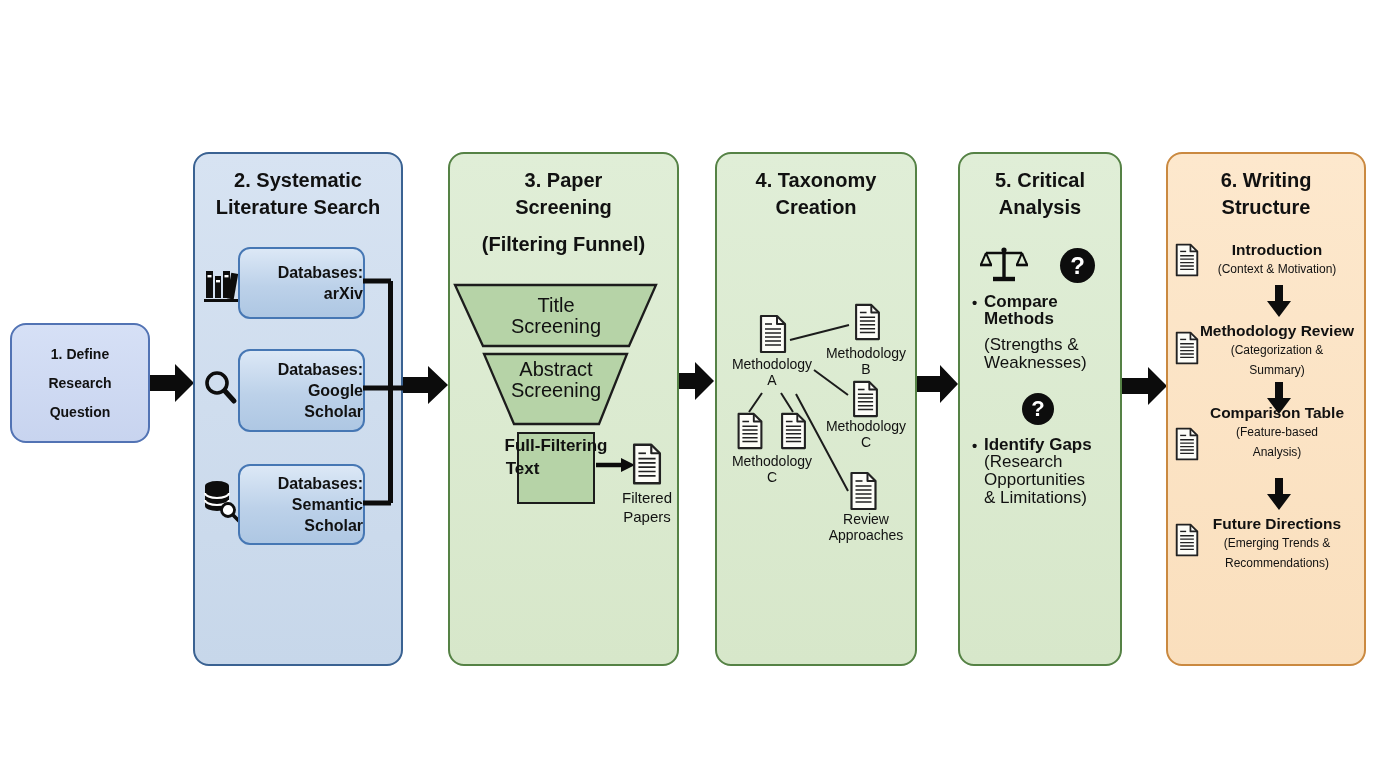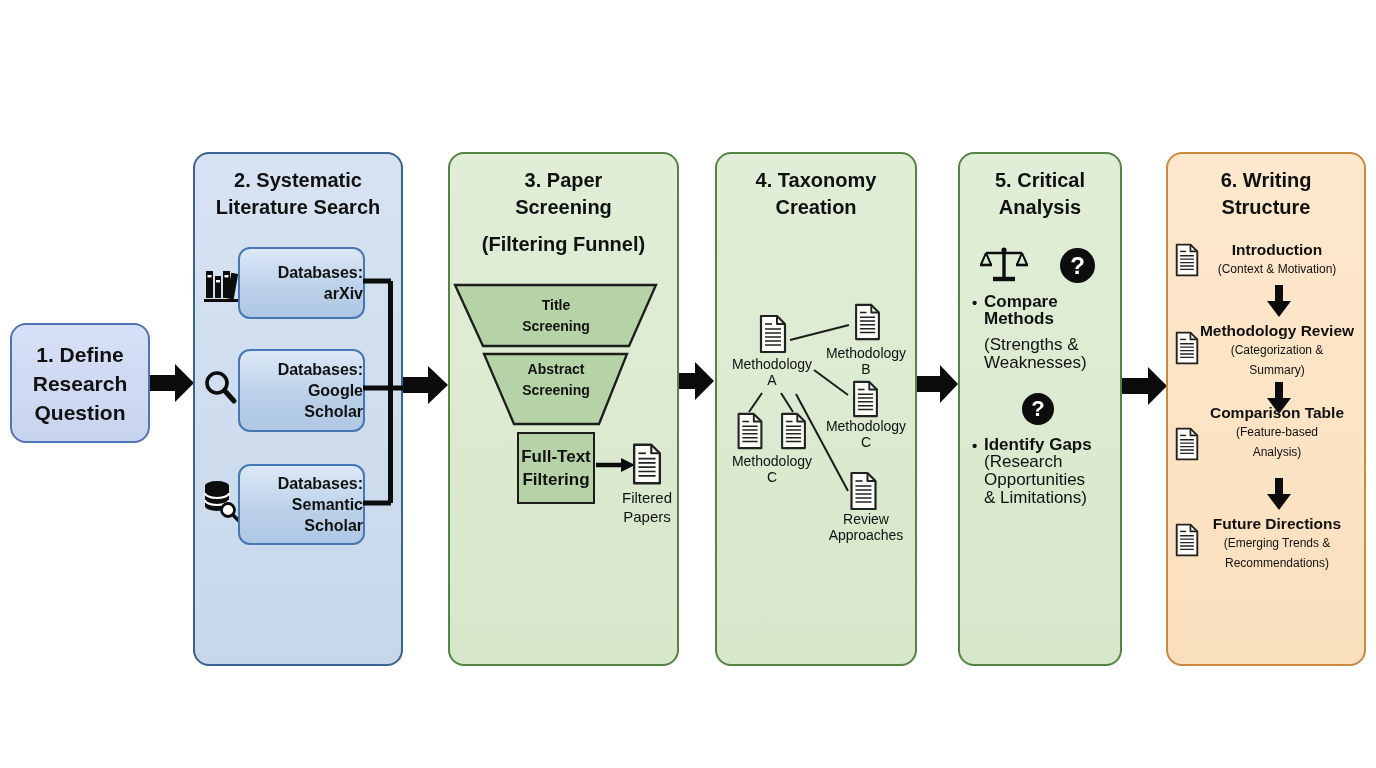--- a/index.html
+++ b/index.html
@@ -10,21 +10,21 @@
   }
   .abs{position:absolute;}
   .bold{font-weight:bold;}
 
   
   .stage1{
     left:10px;top:323px;width:140px;height:120px;border-radius:16px;
     background:linear-gradient(180deg,#d6e0f6,#c8d4ef);
     border:2.5px solid #5273b4;box-sizing:border-box;
     display:flex;flex-direction:column;justify-content:center;
-    font-size:21px;font-weight:bold;line-height:29px;text-align:center;
+    font-size:14px;font-weight:bold;line-height:29px;text-align:center;
   }
 
   
   .panel{border-radius:16px;box-sizing:border-box;top:152px;height:514px;}
   .panel.blue{background:linear-gradient(180deg,#d7e3f2,#c7d7ea);border:2.5px solid #3a6292;}
   .panel.green{background:linear-gradient(180deg,#e0eed7,#d7e7ca);border:2.5px solid #558245;}
   .panel.orange{background:linear-gradient(180deg,#fde8cd,#fadfbd);border:2.5px solid #ca8940;}
   .panel-title{
     position:absolute;left:0;right:0;top:13px;
     font-size:20px;font-weight:bold;line-height:27px;text-align:center;
@@ -34,25 +34,25 @@
   .dbbox{
     position:absolute;left:43px;width:127px;border-radius:12px;box-sizing:border-box;
     background:linear-gradient(180deg,#dce8f6 0%,#bcd1e9 55%,#aec7e3 100%);
     border:2px solid #4677b4;
     display:flex;flex-direction:column;justify-content:center;
     font-size:16px;font-weight:bold;line-height:21px;text-align:right;
   }
 
   
   .funnel-label{position:absolute;left:15px;width:182px;text-align:center;
-    font-size:14px;font-weight:bold;line-height:21px;}
+    font-size:20px;font-weight:normal;line-height:21px;}
   .fulltext{
     position:absolute;left:67px;top:278px;width:78px;height:72px;box-sizing:border-box;
     background:#b6d3a7;border:2.5px solid #1c1c1c;
-    display:flex;flex-direction:column;justify-content:center;
+    display:flex;justify-content:center;
     font-size:17px;font-weight:bold;line-height:23px;text-align:center;
   }
   .filtered-label{position:absolute;left:162px;top:334px;width:70px;text-align:center;
     font-size:15px;line-height:19px;}
 
   
   .sub-note{position:absolute;left:0;right:0;top:100px;font-size:16.5px;line-height:21px;text-align:center;}
   .node-label{position:absolute;width:96px;text-align:center;font-size:14px;line-height:15.5px;}
 
   

